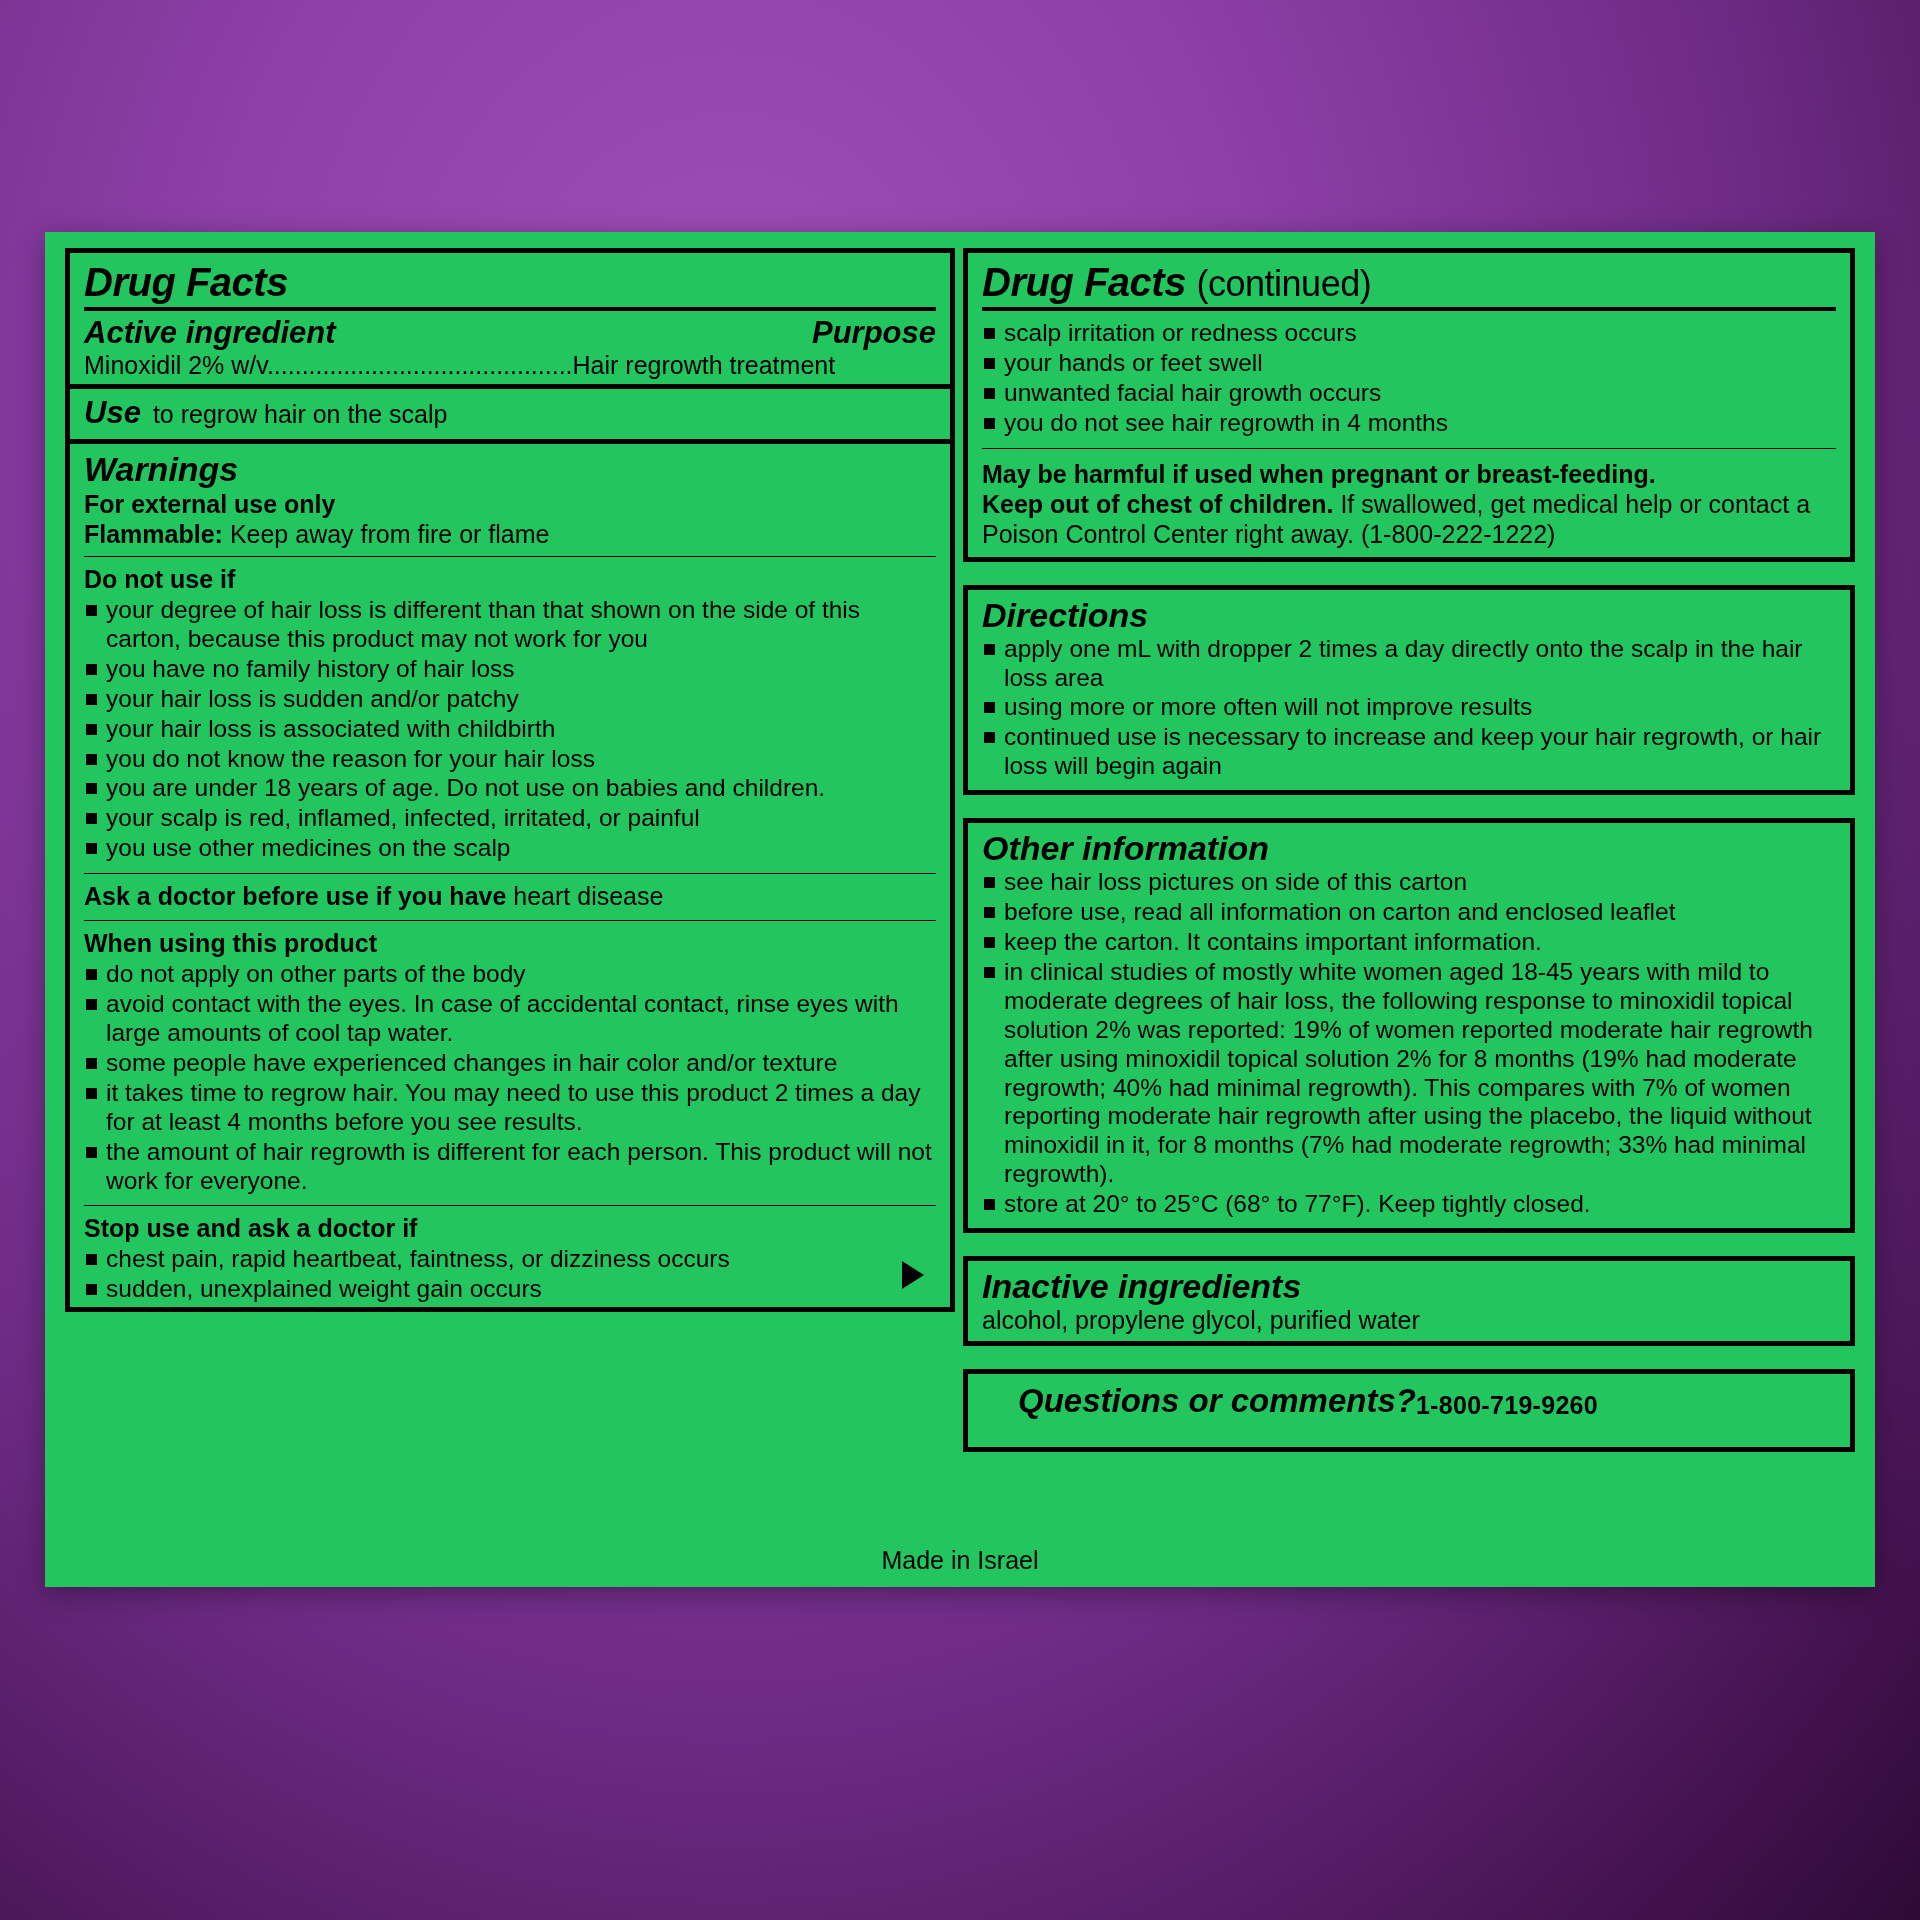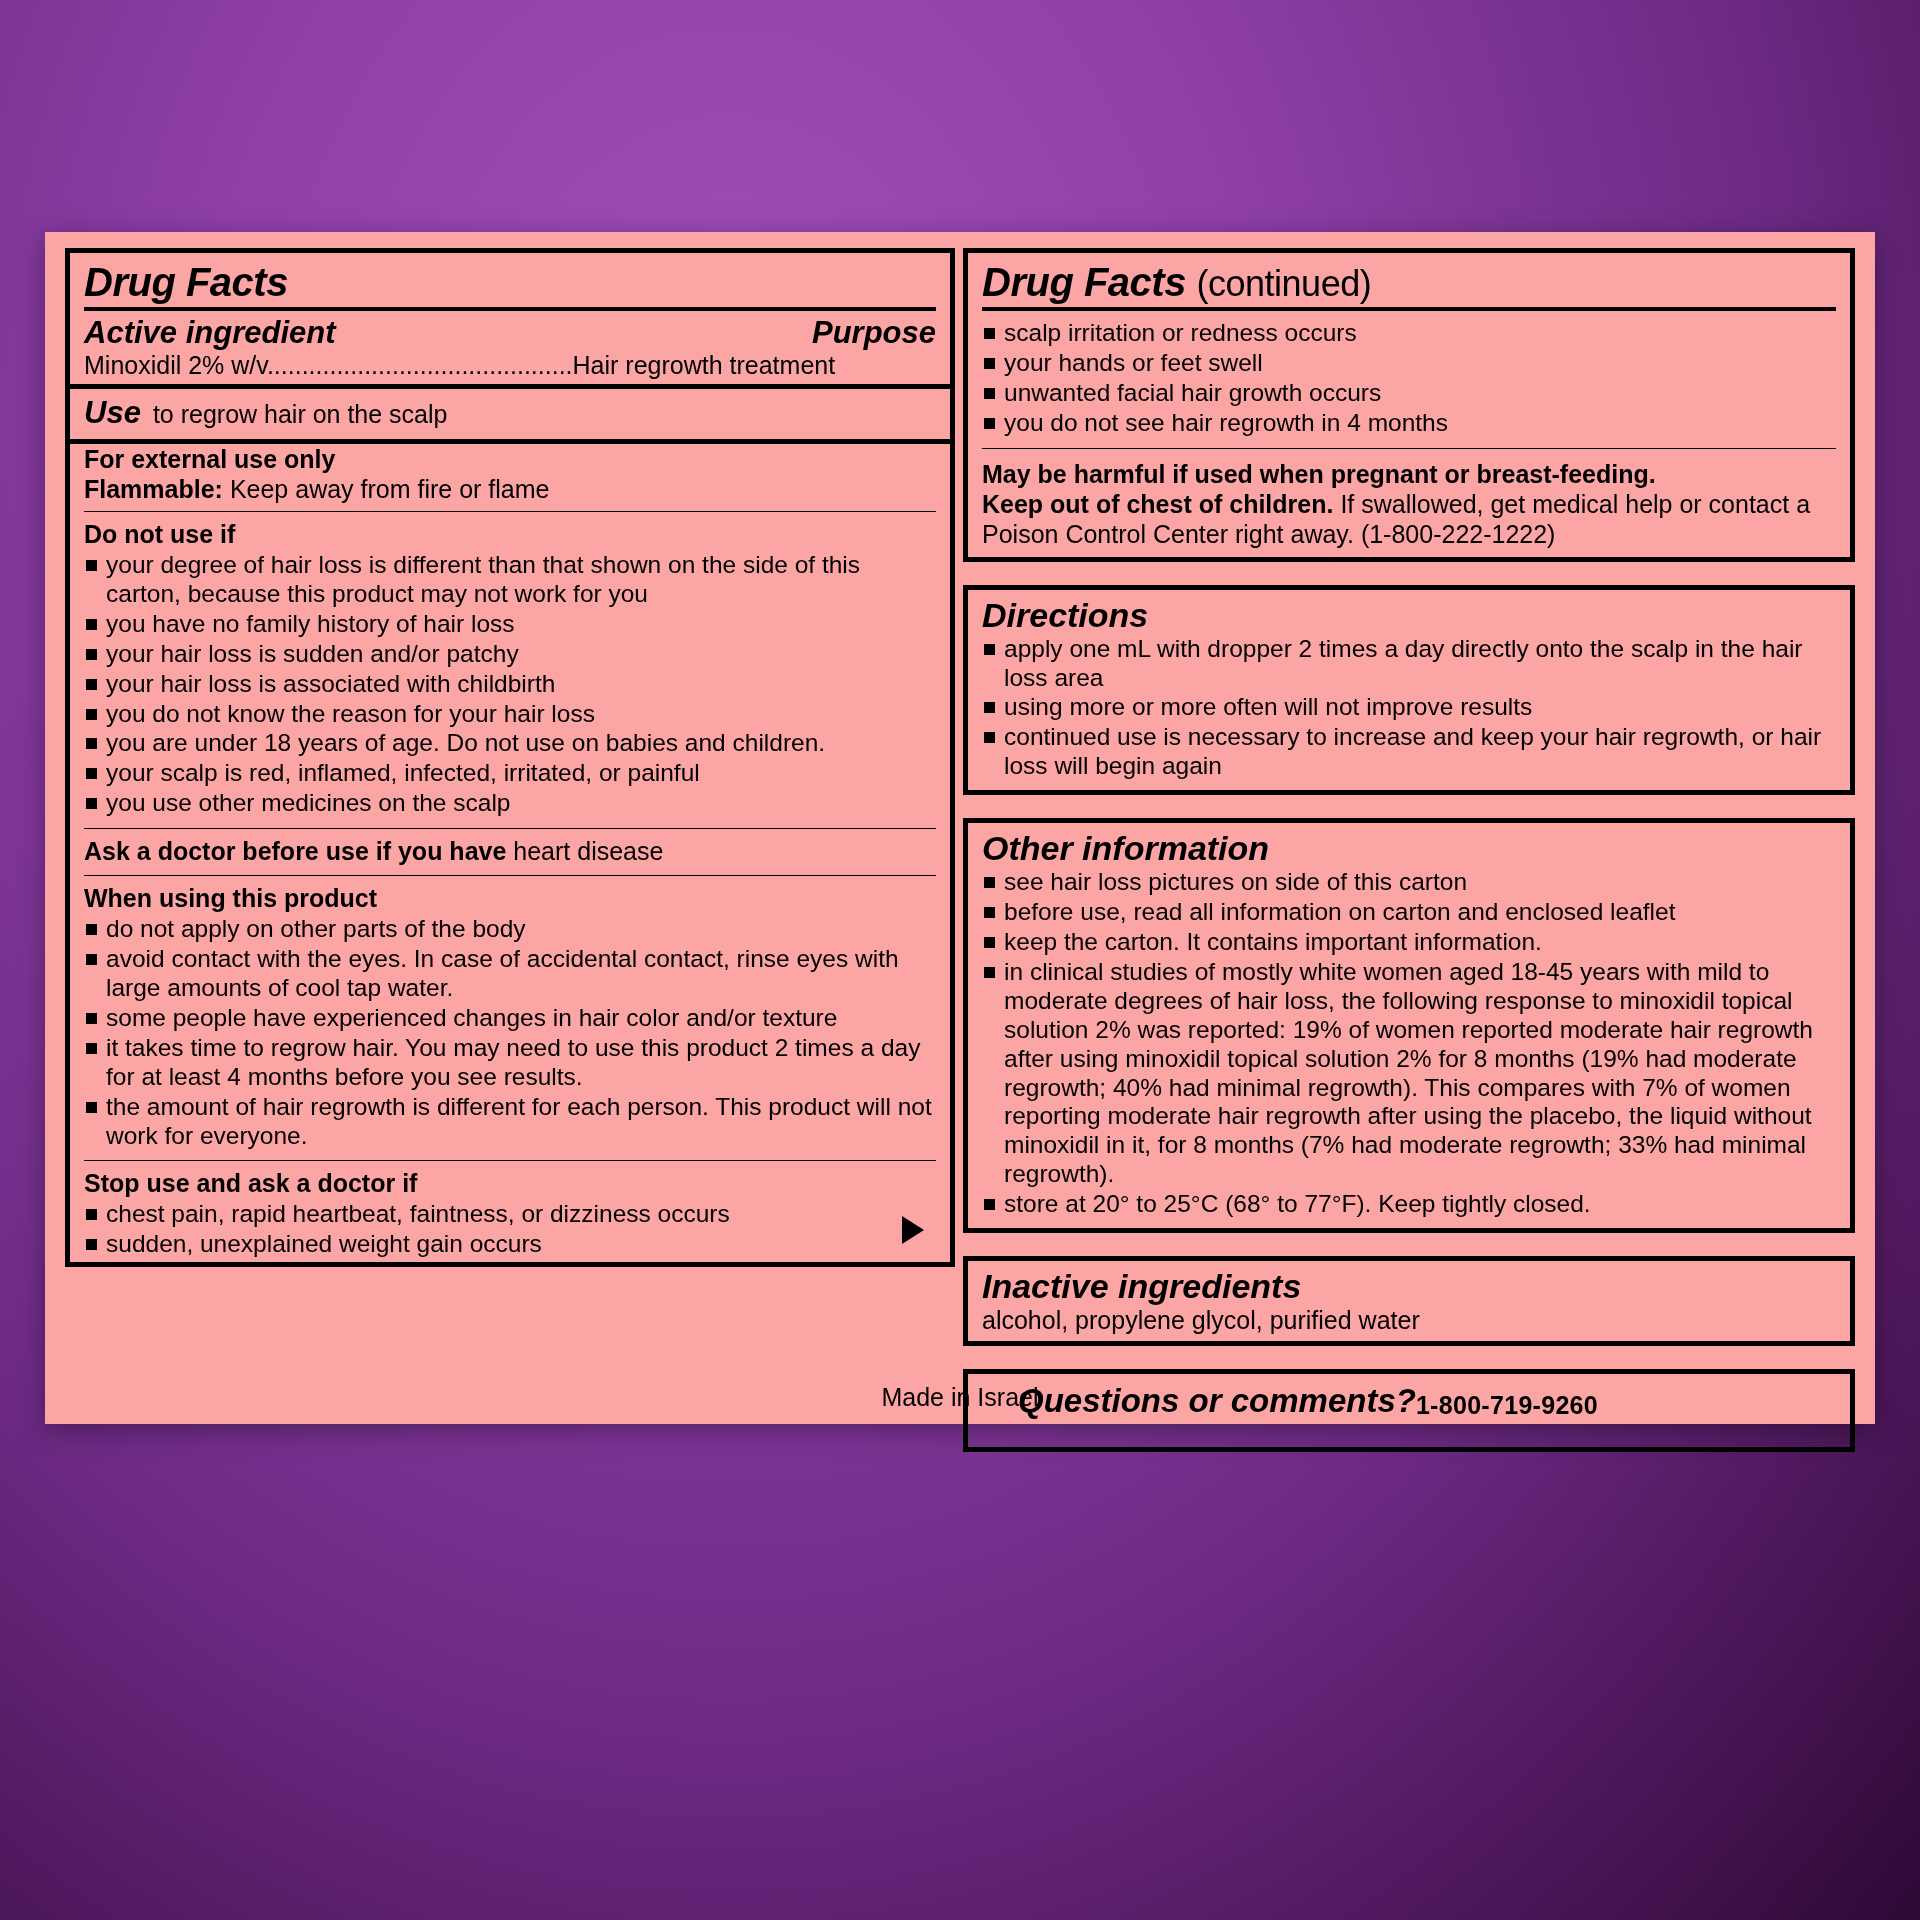--- a/index.html
+++ b/index.html
@@ -12,22 +12,22 @@
     font-family: "Liberation Sans", sans-serif;
     background: radial-gradient(ellipse at 38% 22%, #a050b8 0%, #8e3fa8 32%, #6d2a84 62%, #44124f 88%, #2d0a36 100%);
     overflow: hidden;
   }
 
   .label-sheet {
     position: absolute;
     left: 45px;
     top: 232px;
     width: 1830px;
-    height: 1192px;
-    background: #fca5a5;
+    height: 1355px;
+    background: #22c55e;
     box-shadow: 0 6px 26px rgba(0,0,0,0.35);
   }
 
   .panels {
     position: absolute;
     left: 20px;
     top: 16px;
     width: 1790px;
     display: flex;
     gap: 8px;
@@ -229,20 +229,21 @@
 
         <div class="sep-thick"></div>
 
         <div class="use-row">
           <span class="use-head">Use</span>
           <span class="use-text">to regrow hair on the scalp</span>
         </div>
 
         <div class="sep-thick"></div>
 
+        <div class="warn-head">Warnings</div>
         <div class="bold-line">For external use only</div>
         <div class="bold-line">
           <span>Flammable:</span>
           <span class="norm">Keep away from fire or flame</span>
         </div>
 
         <div class="rule-hair"></div>
 
         <div class="sub-head">Do not use if</div>
         <ul class="bl">

